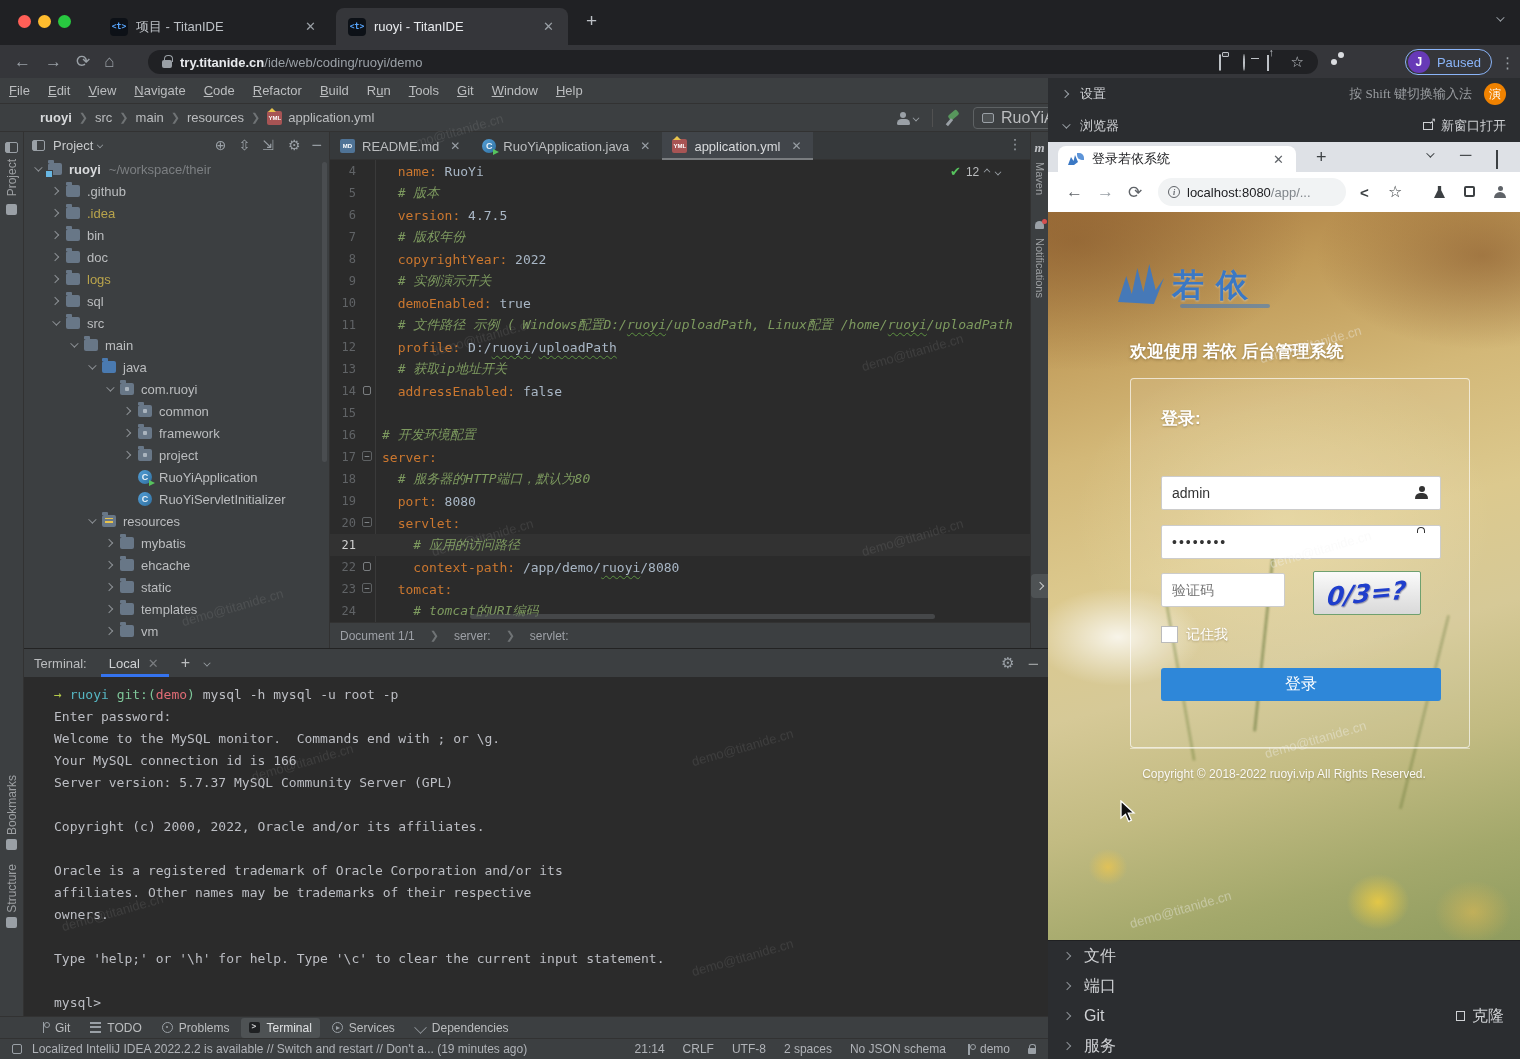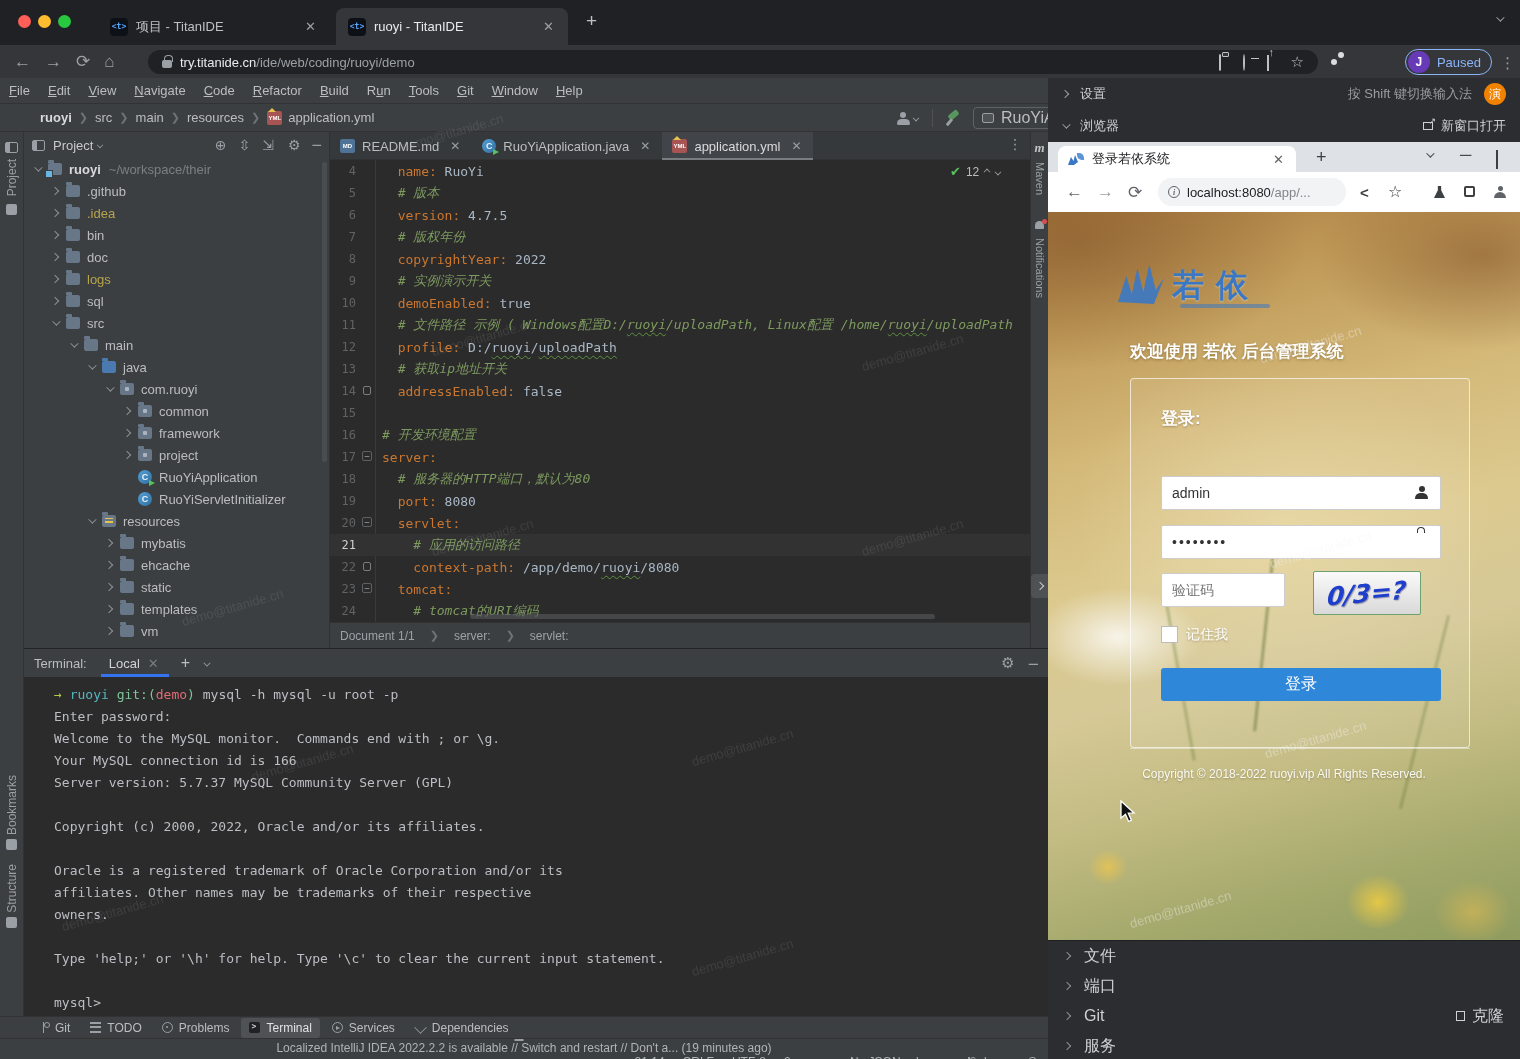--- a/index.html
+++ b/index.html
@@ -171,30 +171,30 @@
   .twi.todo{background:repeating-linear-gradient(#9aa0a6 0 1.5px,transparent 1.5px 4.5px);}
   .twi.prob{border:1.5px solid #9aa0a6;border-radius:50%;}
   .twi.prob::after{content:"";position:absolute;left:3px;top:3px;width:2px;height:2px;background:#9aa0a6;border-radius:50%;}
   .twi.term{background:#1f2123;border-radius:2px;}
   .twi.term::after{content:">";position:absolute;left:2px;top:-1px;color:#d0d2d4;font:bold 8px/11px monospace;}
   .twi.serv{border:1.5px solid #9aa0a6;border-radius:50%;}
   .twi.serv::after{content:"";position:absolute;left:3.5px;top:2.5px;border-left:4px solid #9aa0a6;
        border-top:2.5px solid transparent;border-bottom:2.5px solid transparent;}
   .twi.dep{border-left:1.5px solid #9aa0a6;border-bottom:1.5px solid #9aa0a6;transform:rotate(-45deg) scale(.8);}
   #statusbar{left:0;top:1038px;width:1048px;height:21px;background:#3c3f41;border-top:1px solid #323232;
-             display:flex;align-items:center;font-size:12px;color:#b0b3b8;padding:0 12px;flex-direction:column;}
+             display:flex;align-items:center;font-size:12px;color:#b0b3b8;padding:0 12px;}
   .sb-ic{width:10px;height:10px;border:1.5px solid #9aa0a6;border-radius:2px;margin-right:10px;}
   #sbright{margin-left:auto;display:flex;align-items:center;gap:18px;}
   .locksm{position:relative;width:8px;height:6px;background:#9aa0a6;border-radius:1px;margin-top:3px;}
   .locksm::before{content:"";position:absolute;left:1px;top:-4px;width:5px;height:4px;border:1.2px solid #9aa0a6;border-bottom:none;border-radius:3px 3px 0 0;}
 
   
   #rpanel{left:1048px;top:78px;width:472px;height:981px;background:#2b2d30;color:#cfd1d4;font-size:13px;}
   .prow{height:30px;display:flex;align-items:center;padding:0 14px;gap:12px;}
-  .hint{margin-left:auto;color:#9a9da1;}
+  .hint{margin-left:auto;color:#9a9da1;font-family:Liberation Serif, serif;}
   .badge{width:22px;height:22px;border-radius:50%;background:#f08200;color:#fff;font-size:12px;
          text-align:center;line-height:22px;flex:0 0 22px;}
   .popout{width:10px;height:8px;border:1.3px solid #cfd1d4;position:relative;}
   .popout::after{content:"↗";position:absolute;right:-4px;top:-7px;font-size:9px;color:#cfd1d4;}
   .copyic{width:9px;height:10px;border:1.3px solid #cfd1d4;position:relative;background:#2b2d30;}
   .copyic::before{content:"";position:absolute;left:2px;top:-4px;width:9px;height:10px;border:1.3px solid #cfd1d4;z-index:-1;}
   
   #btabstrip{left:1048px;top:142px;width:472px;height:30px;background:#dee1e6;}
   #btab{position:absolute;left:10px;top:4px;width:238px;height:26px;background:#fff;border-radius:8px 8px 0 0;
         display:flex;align-items:center;padding:0 10px;color:#202124;font-size:13px;gap:8px;}
@@ -287,21 +287,21 @@
 
   
   <div class="abs" id="navbar">
     <span class="navico">←</span>
     <span class="navico">→</span>
     <span class="navico">⟳</span>
     <span class="navico">⌂</span>
   </div>
   <div id="omnibox">
     <span class="lock"></span>
-    <span style="font-weight:normal">try.titanide.cn</span>
+    <span style="font-weight:bold">try.titanide.cn</span>
     <span style="color:#9aa0a6">/ide/web/coding/ruoyi/demo</span>
     <span class="ob-ic" style="margin-left:auto"><span class="clip"></span></span>
     <span class="ob-ic"><span class="keyic"></span></span>
     <span class="ob-ic"><span class="shareic"></span></span>
     <span class="ob-ic" style="margin-right:14px;font-size:15px;font-family:'DejaVu Sans',sans-serif">☆</span>
   </div>
   <span class="abs" style="left:1334px;top:55px"><span class="puzzle"></span></span>
   <span class="abs" style="left:1366px;top:55px"><span class="sqico"></span></span>
   <div id="profile">
     <span class="pf-av">J</span>

